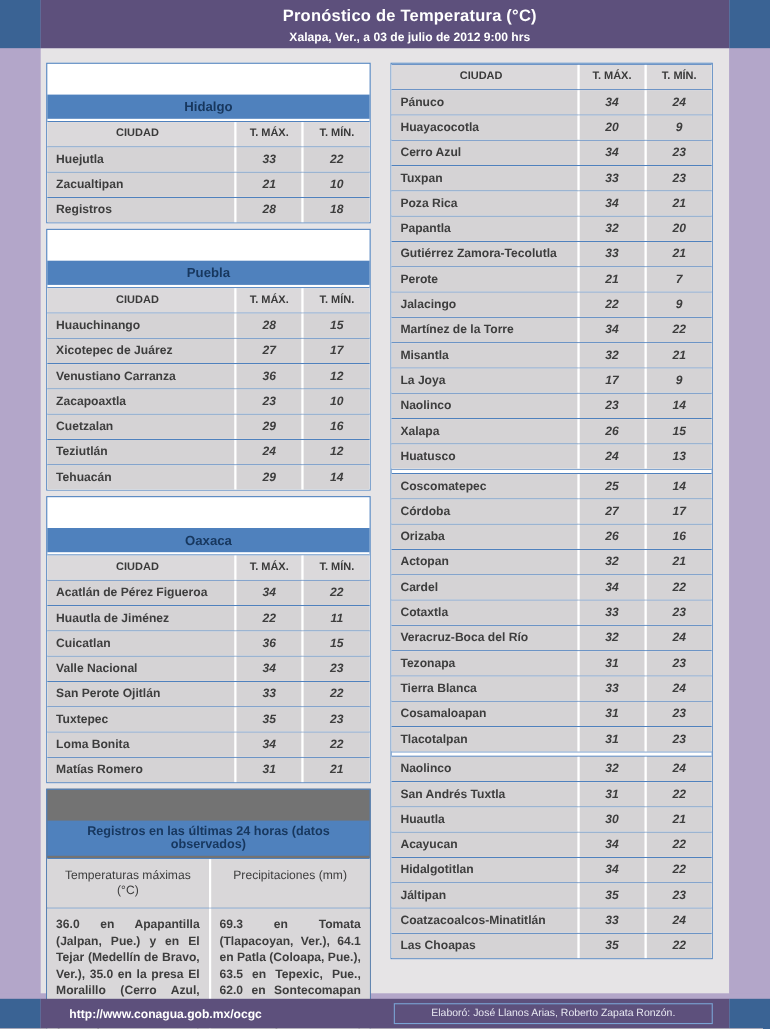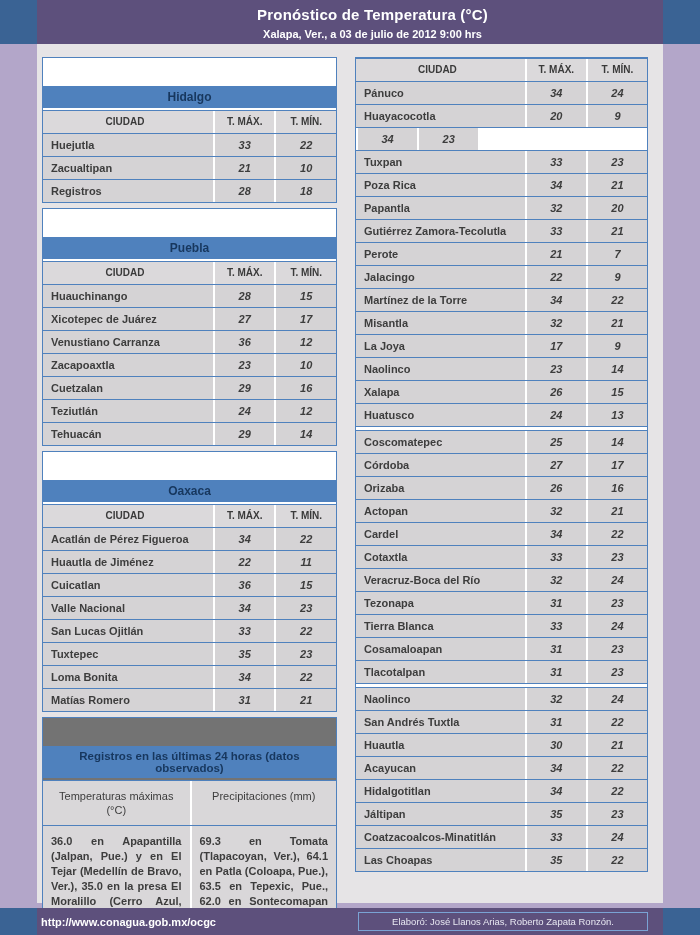--- a/index.html
+++ b/index.html
@@ -44,21 +44,21 @@
   .records { border: 1px solid #4f81bd; background: #737373; }
   .records .state-bar { font-size: 11.5px; }
   .rcell { width: 50%; background: #d9d7d9; color: #3d3d3d; padding: 8px; font-size: 11px; text-align: center; }
   .rcell.rright { border-left: 2px solid #ffffff; }
   .rhead { font-weight: normal; line-height: 14px; }
   .rbody { font-weight: bold; text-align: justify; line-height: 15px; min-height: 188px; }
   .rec-body { border-top: 1px solid #4f81bd; }
 
   
   .footer-center { display: flex; align-items: center; justify-content: space-between;
-                   padding: 0 15px 0 4px; }
+                   padding: 0 15px 0 26px; }
   .footer-url { font-weight: bold; font-size: 11px; color: #ffffff; }
   .credit-box { border: 1px solid #7aa3d4; width: 290px; text-align: center;
                 font-size: 9.5px; color: #e8e8f2; padding: 3px 2px; }
 </style>
 </head>
 <body>
 
 <div class="page">
 
   <div class="band header-band">
@@ -168,21 +168,21 @@
                   <div class="cell city">Cuicatlan</div>
                   <div class="cell temp">36</div>
                   <div class="cell temp">15</div>
                 </div>
                 <div class="trow">
                   <div class="cell city">Valle Nacional</div>
                   <div class="cell temp">34</div>
                   <div class="cell temp">23</div>
                 </div>
                 <div class="trow">
-                  <div class="cell city">San Lucas Ojitlán</div>
+                  <div class="cell city">San Perote Ojitlán</div>
                   <div class="cell temp">33</div>
                   <div class="cell temp">22</div>
                 </div>
                 <div class="trow">
                   <div class="cell city">Tuxtepec</div>
                   <div class="cell temp">35</div>
                   <div class="cell temp">23</div>
                 </div>
                 <div class="trow">
                   <div class="cell city">Loma Bonita</div>
@@ -223,20 +223,21 @@
                 <div class="cell city">Pánuco</div>
                 <div class="cell temp">34</div>
                 <div class="cell temp">24</div>
               </div>
               <div class="trow">
                 <div class="cell city">Huayacocotla</div>
                 <div class="cell temp">20</div>
                 <div class="cell temp">9</div>
               </div>
               <div class="trow">
+                <div class="cell city">Cerro Azul</div>
                 <div class="cell temp">34</div>
                 <div class="cell temp">23</div>
               </div>
               <div class="trow">
                 <div class="cell city">Tuxpan</div>
                 <div class="cell temp">33</div>
                 <div class="cell temp">23</div>
               </div>
               <div class="trow">
                 <div class="cell city">Poza Rica</div>

